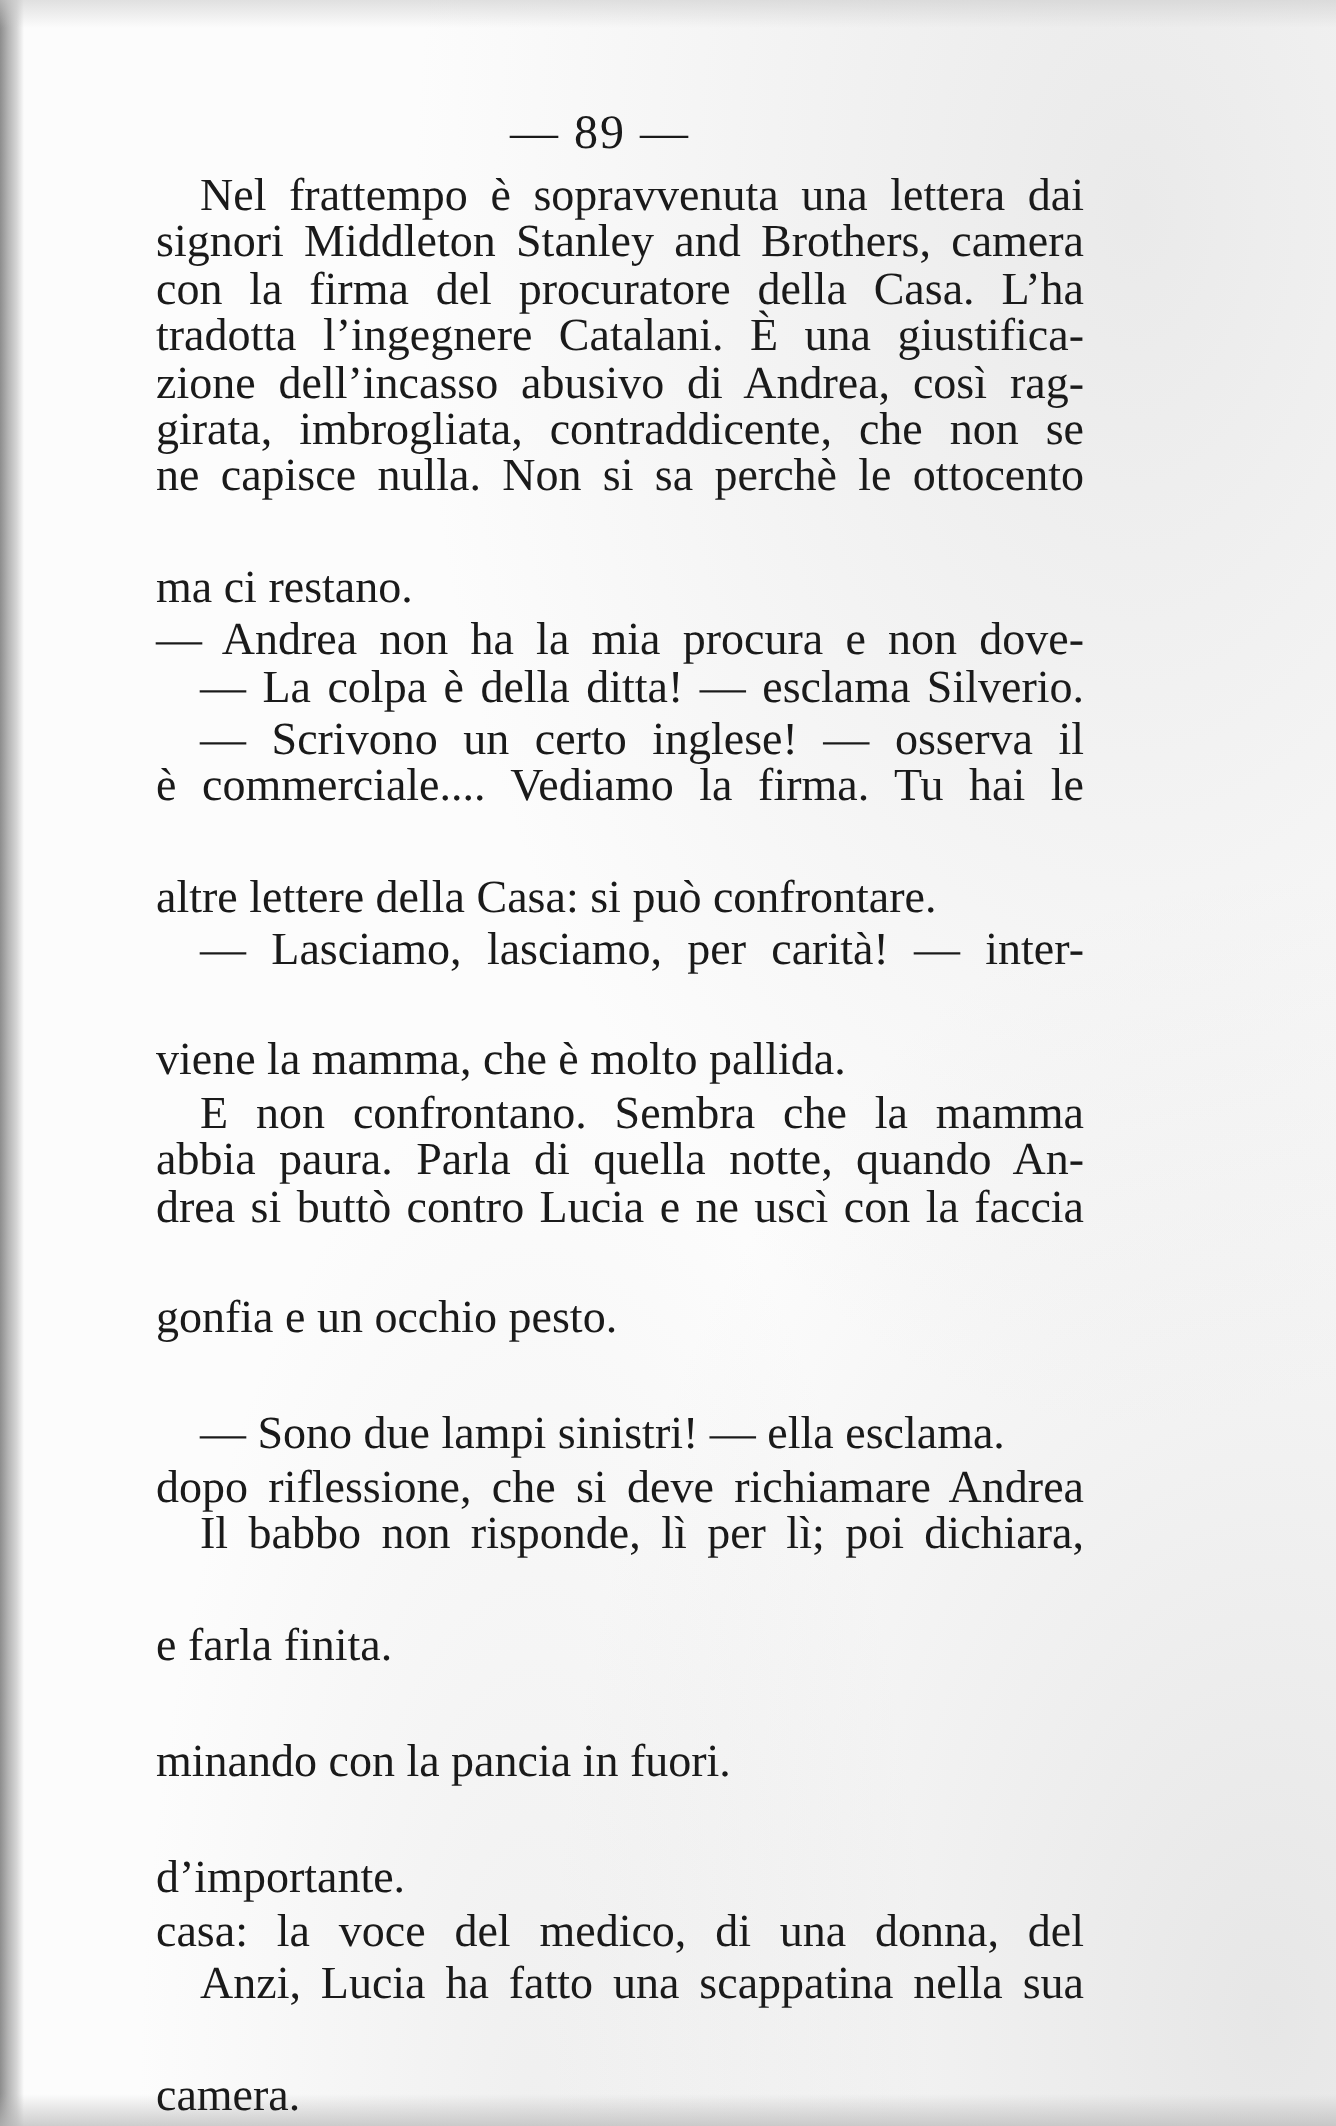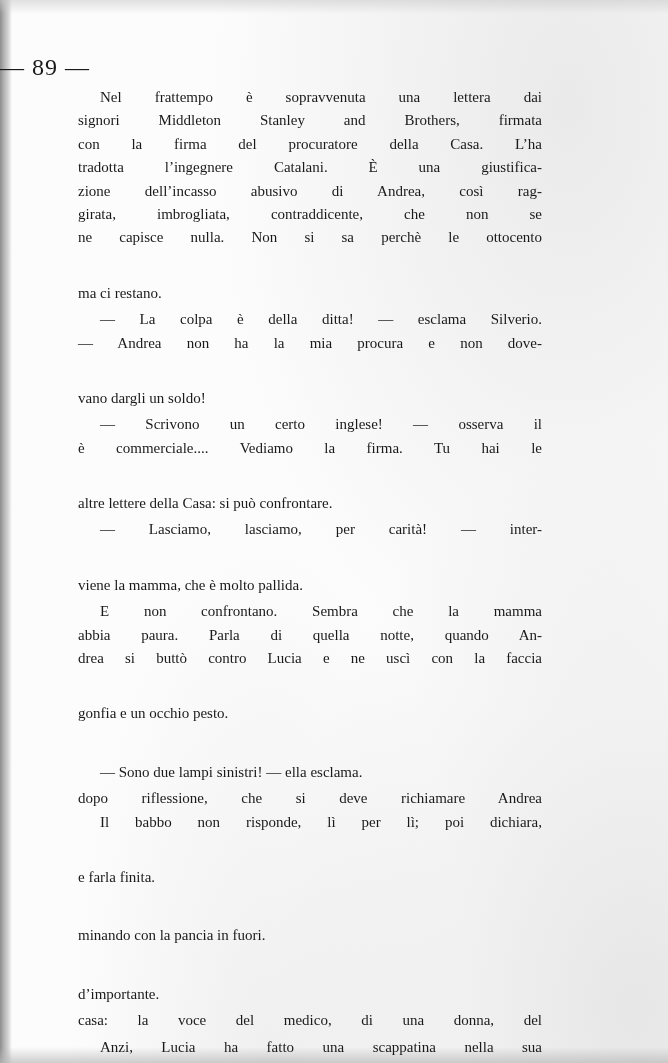--- a/index.html
+++ b/index.html
@@ -39,32 +39,32 @@
     .bottom-edge {
       position: absolute;
       left: 0; bottom: 0; width: 668px; height: 16px;
       background: linear-gradient(to top, rgba(185,185,185,0.7), rgba(255,255,255,0));
     }
     .page-number {
       position: absolute;
       top: 54px;
       left: 0;
       width: 600px;
-      text-align: left;
+      text-align: center;
       font-size: 24px;
       letter-spacing: 1px;
     }
     .text-block {
       position: absolute;
       left: 78px;
       top: 86px;
       width: 464px;
     }
     .line {
-      font-size: 15px;
+      font-size: 23px;
       line-height: 23.4px;
       height: 23.4px;
       white-space: nowrap;
       text-align: justify;
       text-align-last: justify;
     }
     .line.last {
       text-align-last: left;
       margin-top: 32px;
     }
@@ -82,34 +82,33 @@
   <div class="spine"></div>
   <div class="top-edge"></div>
   <div class="bottom-edge"></div>
 
   <div class="page-number">— 89 —</div>
 
   <div class="text-block">
 
     <div class="paragraph">
       <div class="line indent">Nel frattempo è sopravvenuta una lettera dai</div>
-      <div class="line">signori Middleton Stanley and Brothers, firmata</div>
+      <div class="line">signori Middleton Stanley and Brothers, camera</div>
       <div class="line">con la firma del procuratore della Casa. L’ha</div>
       <div class="line">tradotta l’ingegnere Catalani. È una giustifica-</div>
       <div class="line">zione dell’incasso abusivo di Andrea, così rag-</div>
       <div class="line">girata, imbrogliata, contraddicente, che non se</div>
       <div class="line">ne capisce nulla. Non si sa perchè le ottocento</div>
       <div class="line last">ma ci restano.</div>
     </div>
     <div class="para-gap"></div>
 
     <div class="paragraph">
+      <div class="line">— Andrea non ha la mia procura e non dove-</div>
       <div class="line indent">— La colpa è della ditta! — esclama Silverio.</div>
-      <div class="line">— Andrea non ha la mia procura e non dove-</div>
-      <div class="line last">vano dargli un soldo!</div>
     </div>
     <div class="para-gap"></div>
 
     <div class="paragraph">
       <div class="line indent">— Scrivono un certo inglese! — osserva il</div>
       <div class="line">è commerciale.... Vediamo la firma. Tu hai le</div>
       <div class="line last">altre lettere della Casa: si può confrontare.</div>
     </div>
     <div class="para-gap"></div>
 

